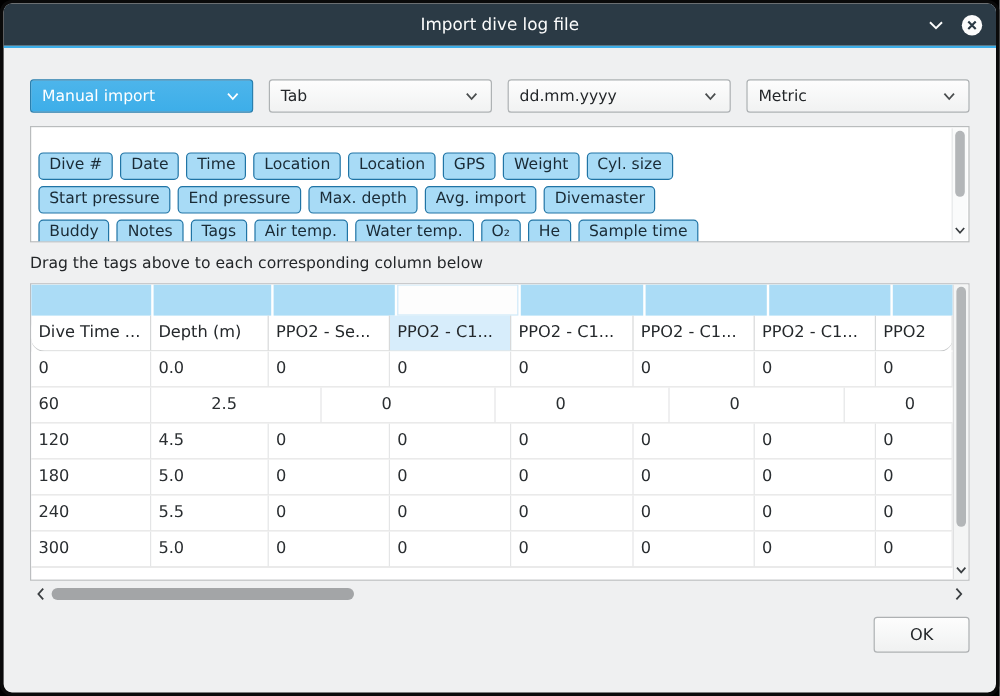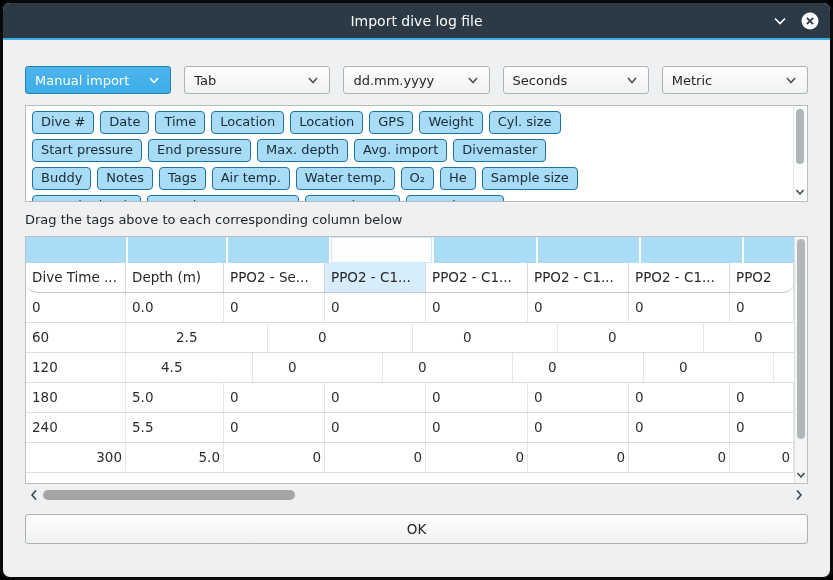--- a/index.html
+++ b/index.html
@@ -46,21 +46,21 @@
     background:linear-gradient(#4db5eb,var(--accent,#3daee9));
     border-color:#2a7fae; color:#ffffff;
   }
 
   
   .tag-panel {
     margin-top:11px; height:97px;
     background:#ffffff; border:1px solid #b9bcbd;
     position:relative; overflow:hidden;
   }
-  .tag-rows { padding:5px 6px; height:100%; overflow:hidden; }
+  .tag-rows { padding:5px 6px; height:100%; overflow:hidden;margin-top:16px; }
   .tag-row { display:flex; gap:6px; margin-bottom:5px; }
   .tag {
     font-size:13px; color:#1a2b36;
     background:var(--tag-fill,#a8dbf6);
     border:1px solid var(--tag-border,#2074a5);
     border-radius:4px;
     padding:2px 8px 3px 8px;
     white-space:nowrap; line-height:16px;
     cursor:grab;
   }
@@ -124,21 +124,21 @@
     display:flex; align-items:center; justify-content:center; cursor:pointer;
   }
   .hscroll .left-btn { left:2px; }
   .hscroll .right-btn { right:2px; }
   .hscroll .thumb {
     position:absolute; left:18px; top:3px; width:252px; height:10px;
     border-radius:5px; background:#a3a5a7;
   }
 
   
-  .button-row { margin-top:11px; display:flex; justify-content:flex-end; gap:9px;flex-direction:column; }
+  .button-row { margin-top:11px; display:flex; justify-content:flex-end; gap:9px; }
   .btn {
     min-width:80px; height:30px;
     border:1px solid #aeb1b3; border-radius:3px;
     background:linear-gradient(#fdfdfd,#f0f1f1);
     font-family:inherit; font-size:13.5px; color:#232629;
     padding:0 20px; cursor:pointer;
   }
 </style>
 </head>
 <body>
@@ -184,28 +184,20 @@
       </div>
       <div class="combo">
         <span>dd.mm.yyyy</span>
         <span class="combo-arrow">
           <svg width="14" height="14" viewBox="0 0 14 14">
               <polyline points="3,5 7,9.5 11,5" fill="none" stroke="#4a4d4e" stroke-width="1.5"></polyline>
             </svg>
         </span>
       </div>
       <div class="combo">
-        <span>Seconds</span>
-        <span class="combo-arrow">
-          <svg width="14" height="14" viewBox="0 0 14 14">
-              <polyline points="3,5 7,9.5 11,5" fill="none" stroke="#4a4d4e" stroke-width="1.5"></polyline>
-            </svg>
-        </span>
-      </div>
-      <div class="combo">
         <span>Metric</span>
         <span class="combo-arrow">
           <svg width="14" height="14" viewBox="0 0 14 14">
               <polyline points="3,5 7,9.5 11,5" fill="none" stroke="#4a4d4e" stroke-width="1.5"></polyline>
             </svg>
         </span>
       </div>
     </div>
 
     <div class="tag-panel">
@@ -228,21 +220,21 @@
             <span class="tag">Divemaster</span>
           </div>
           <div class="tag-row">
             <span class="tag">Buddy</span>
             <span class="tag">Notes</span>
             <span class="tag">Tags</span>
             <span class="tag">Air temp.</span>
             <span class="tag">Water temp.</span>
             <span class="tag">O₂</span>
             <span class="tag">He</span>
-            <span class="tag">Sample size</span>
+            <span class="tag">Sample time</span>
           </div>
           <div class="tag-row">
             <span class="tag">Sample depth</span>
             <span class="tag">Sample temperature</span>
             <span class="tag">Sample pO₂</span>
             <span class="tag">Sample CNS</span>
           </div>
         </div>
       <div class="vscroll">
         <div class="thumb" style="top:2px; height:55px;"></div>
@@ -292,21 +284,21 @@
             <div class="body-row" style="grid-template-columns: 100px 98px 101px 101px 102px 101px 101px 64px; gap: 44px;">
               <div class="cell">60</div>
               <div class="cell">2.5</div>
               <div class="cell">0</div>
               <div class="cell">0</div>
               <div class="cell">0</div>
               <div class="cell">0</div>
               <div class="cell">0</div>
               <div class="cell">0</div>
             </div>
-            <div class="body-row" style="grid-template-columns: 100px 98px 101px 101px 102px 101px 101px 64px; gap: 29px;">
+            <div class="body-row" style="grid-template-columns: 100px 98px 101px 101px 102px 101px 101px 64px;">
               <div class="cell">120</div>
               <div class="cell">4.5</div>
               <div class="cell">0</div>
               <div class="cell">0</div>
               <div class="cell">0</div>
               <div class="cell">0</div>
               <div class="cell">0</div>
               <div class="cell">0</div>
             </div>
             <div class="body-row" style="grid-template-columns: 100px 98px 101px 101px 102px 101px 101px 64px;">
@@ -322,21 +314,21 @@
             <div class="body-row" style="grid-template-columns: 100px 98px 101px 101px 102px 101px 101px 64px;">
               <div class="cell">240</div>
               <div class="cell">5.5</div>
               <div class="cell">0</div>
               <div class="cell">0</div>
               <div class="cell">0</div>
               <div class="cell">0</div>
               <div class="cell">0</div>
               <div class="cell">0</div>
             </div>
-            <div class="body-row" style="grid-template-columns: 100px 98px 101px 101px 102px 101px 101px 64px; text-align: right;">
+            <div class="body-row" style="grid-template-columns: 100px 98px 101px 101px 102px 101px 101px 64px;">
               <div class="cell">300</div>
               <div class="cell">5.0</div>
               <div class="cell">0</div>
               <div class="cell">0</div>
               <div class="cell">0</div>
               <div class="cell">0</div>
               <div class="cell">0</div>
               <div class="cell">0</div>
             </div>
           </div>

